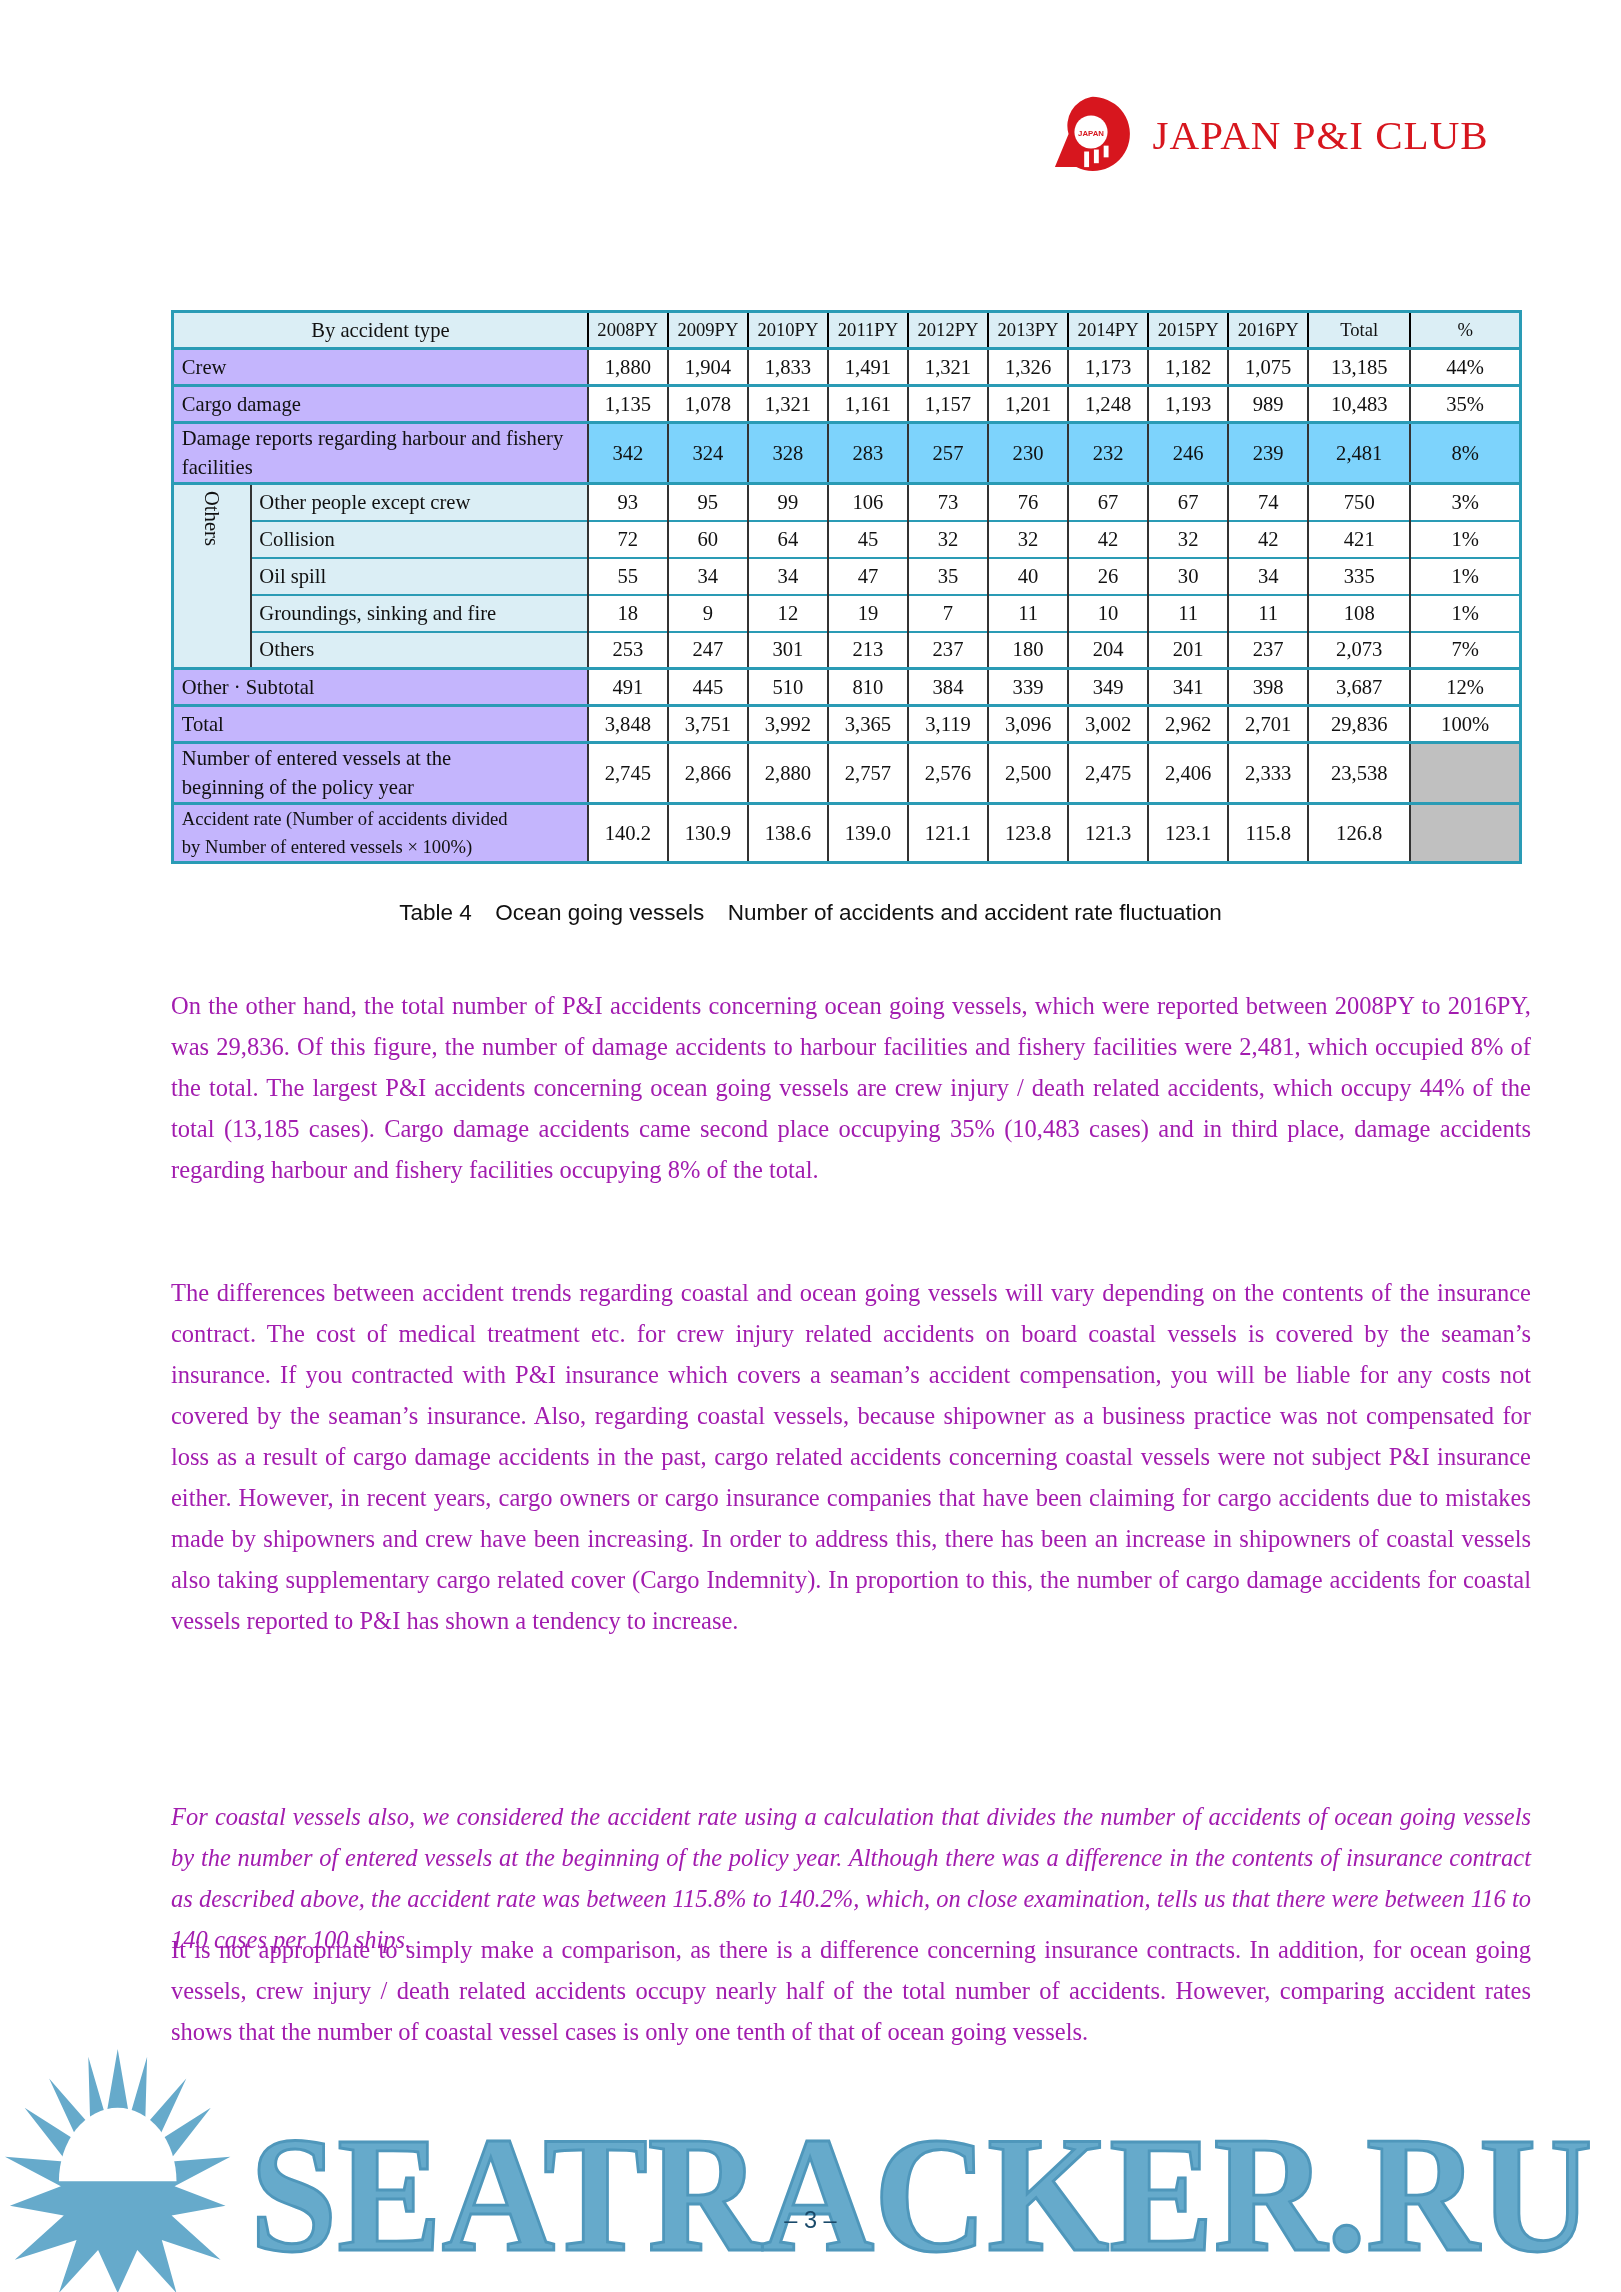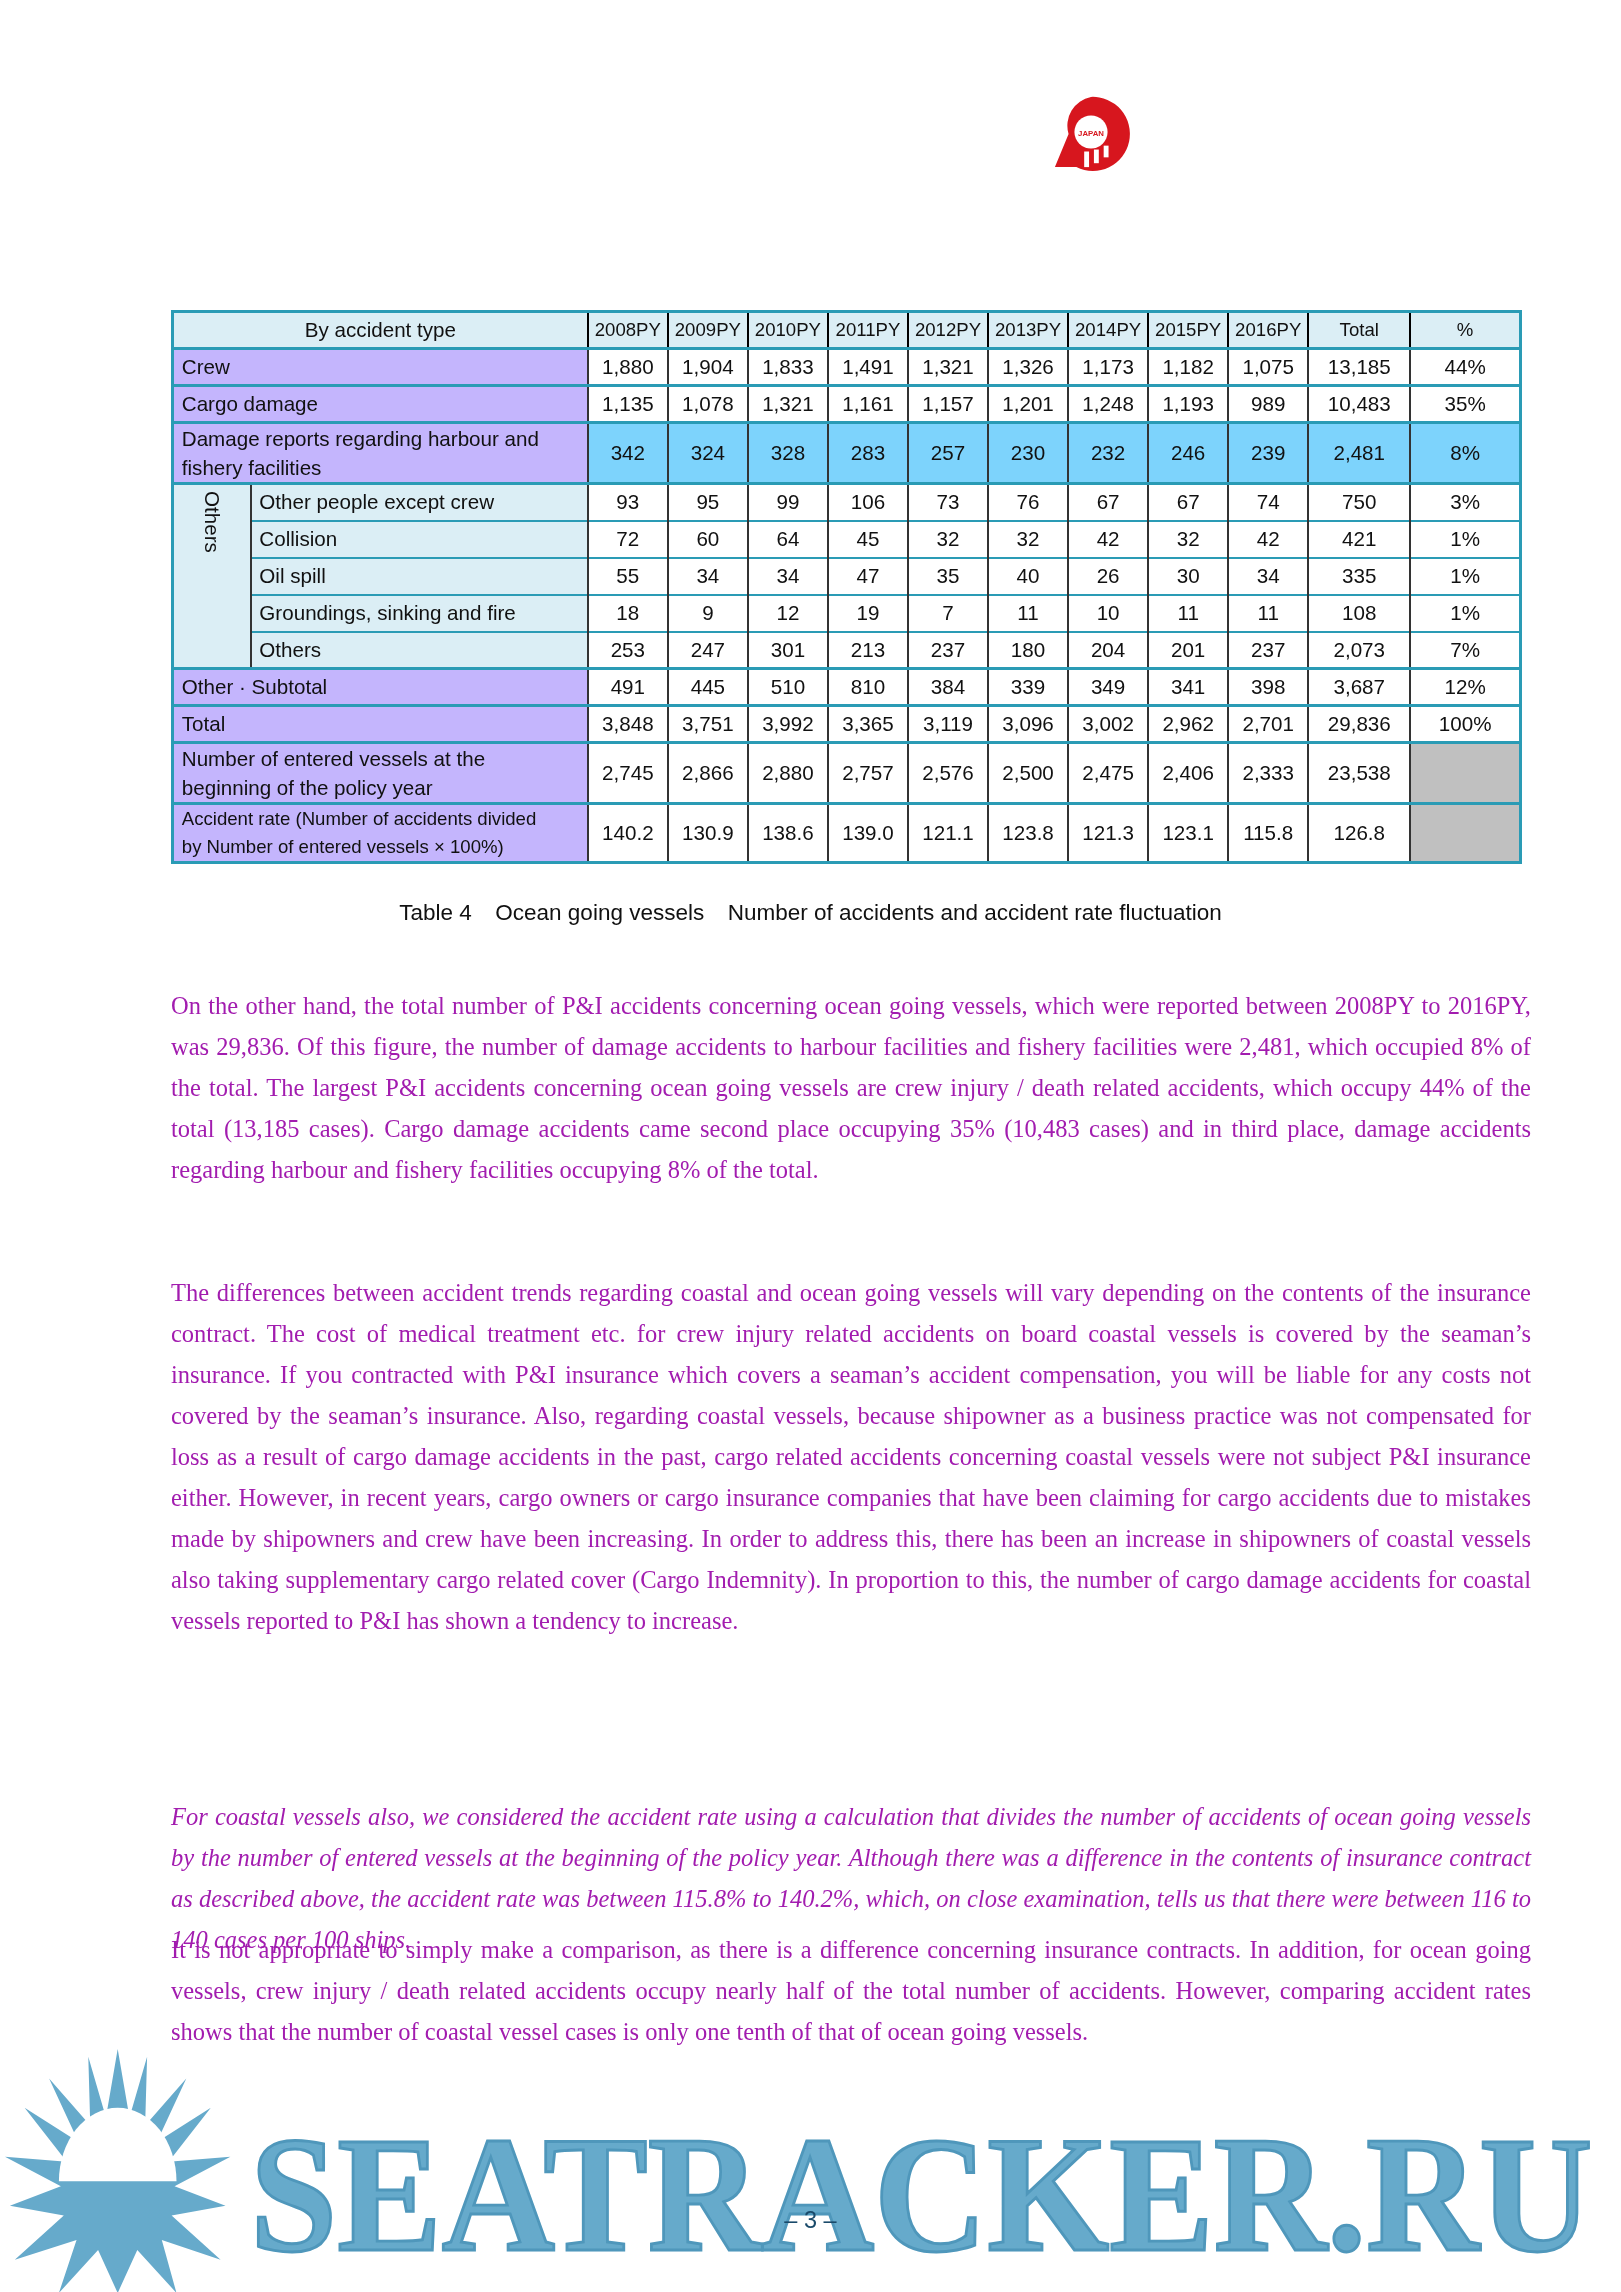--- a/index.html
+++ b/index.html
@@ -5,21 +5,21 @@
     html, body { margin: 0; padding: 0; background: #ffffff; }
     body { width: 1621px; height: 2293px; position: relative; overflow: hidden; font-family: "Liberation Serif", serif; color: #111; }
 
     
     .logo { position: absolute; left: 1047px; top: 93px; height: 78px; display: flex; align-items: center; }
     .logo-mark { width: 88px; height: 78px; position: relative; }
     .logo-text { color: #d7161e; font-family: "Liberation Serif", serif; font-size: 41px; letter-spacing: 1px; margin-left: 17.6px; margin-top: 5.9px; font-weight: normal; }
 
     
     .tbl-wrap { position: absolute; left: 171px; top: 310px; width: 1351px; }
-    table.acc { border-collapse: collapse; width: 1351px; font-family: Liberation Sans, sans-serif; font-size: 20.6px; table-layout: fixed; }
+    table.acc { border-collapse: collapse; width: 1351px; font-family: Liberation Serif, serif; font-size: 20.6px; table-layout: fixed; }
     table.acc td, table.acc th { padding: 0; font-weight: normal; }
     table.acc { border: 3.9px solid #2a9bb5; }
     .lab { background: #c4b5fd; text-align: left; padding-left: 7.8px !important; }
     .hdr { background: #dbeef5; text-align: center; }
     .num { background: #ffffff; text-align: center; border-left: 2.9px solid #333; }
     .yellow { background: #7dd3fc; }
     .grey { background: #c0c0c0; }
     tr.r td, tr.r th { border-top: 2px solid #2a9bb5; }
     tr.thick td, tr.thick th { border-top: 3.9px solid #2a9bb5; }
     tr.h38 { height: 37px; }
@@ -52,20 +52,21 @@
   <div class="logo-mark">
     <svg width="88" height="78" viewBox="0 0 90 80">
       <path d="M45 4 A38 38 0 1 1 30 76 L8 76 L22 42 A30 30 0 0 1 45 4 Z" fill="#d7161e"></path>
       <circle cx="45" cy="40" r="17" fill="#ffffff"></circle>
       <text x="45" y="44" font-size="8" text-anchor="middle" fill="#d7161e" font-family="Liberation Sans, sans-serif" font-weight="bold">JAPAN</text>
       <rect x="38" y="60" width="5" height="16" fill="#ffffff"></rect>
       <rect x="48" y="58" width="5" height="14" fill="#ffffff"></rect>
       <rect x="58" y="54" width="5" height="12" fill="#ffffff"></rect>
     </svg>
   </div>
+  <div class="logo-text">JAPAN P&amp;I CLUB</div>
 </div>
 
 <div class="tbl-wrap">
   <table class="acc">
     <colgroup>
       <col style="width:78px">
         <col style="width:337px">
       <col style="width:80px">
         <col style="width:80px">
         <col style="width:80px">

